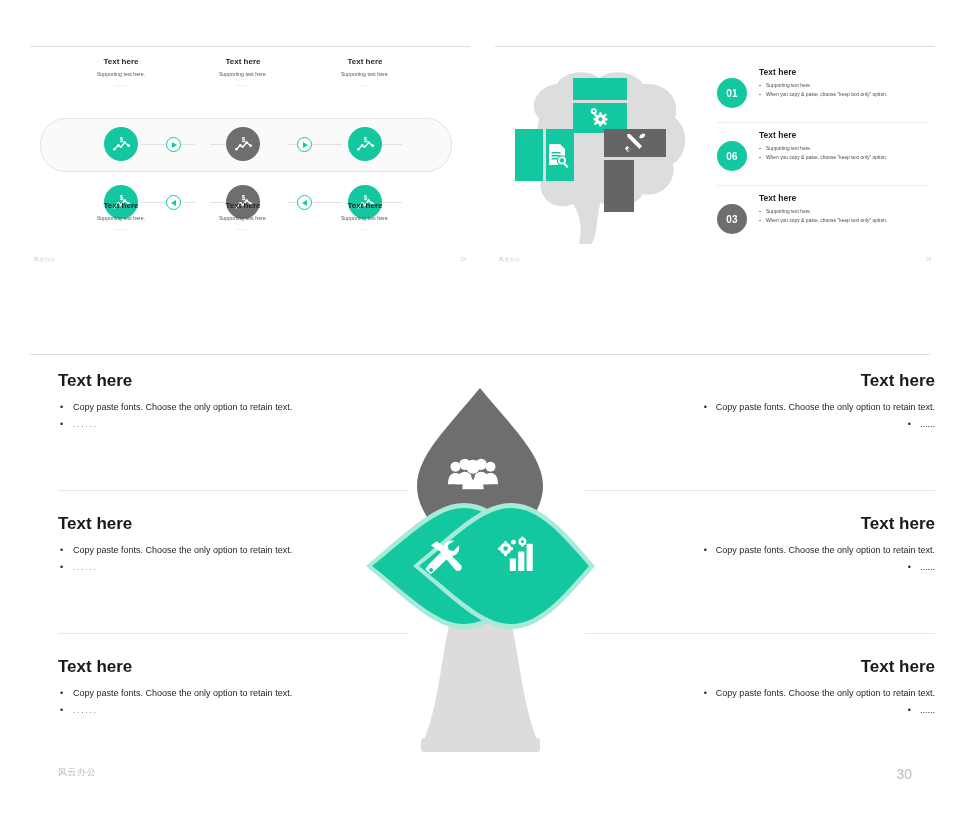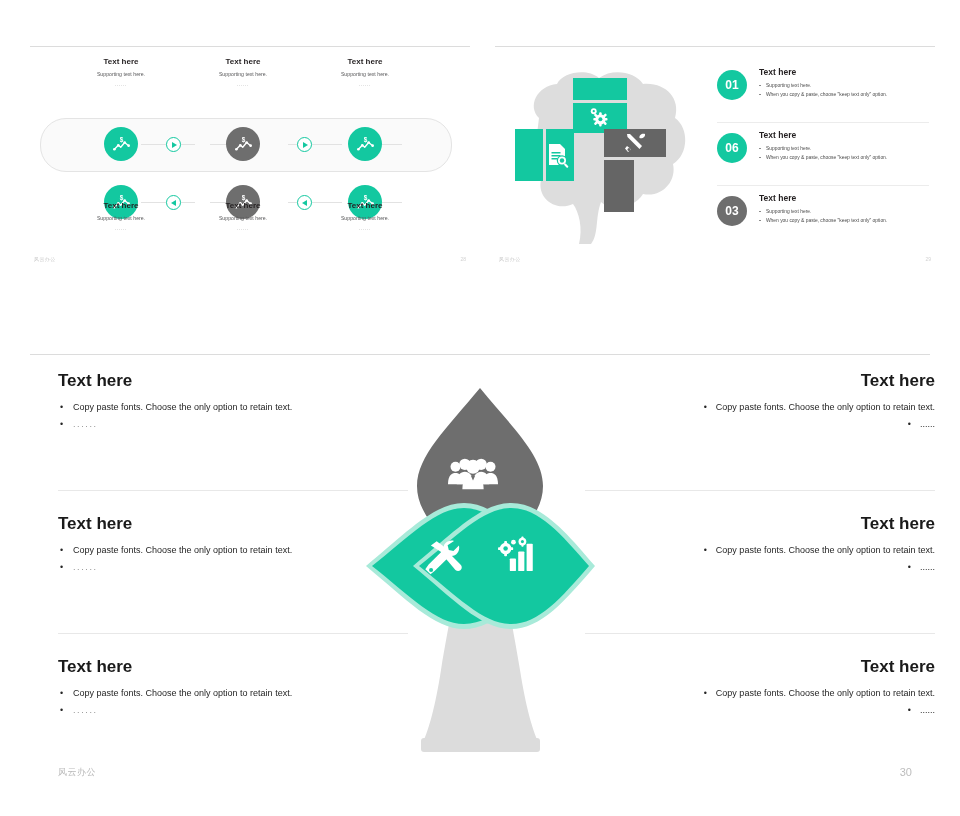--- a/index.html
+++ b/index.html
@@ -53,23 +53,23 @@
   .cap .d{font-size:5.2px;color:#9b9b9b;line-height:9px;margin-top:1px;letter-spacing:.6px;}
 
   
   .brainwrap{position:absolute;left:8px;top:24px;width:210px;height:190px;}
   .brainwrap svg{width:100%;height:100%;display:block;}
 
   .steps{position:absolute;left:222px;top:22px;width:212px;}
   .steprow{position:relative;height:62px;}
   .steprow + .steprow{border-top:1px solid #ececec;}
   .stepnum{
-    position:absolute;left:0;top:10px;width:30px;height:30px;border-radius:50%;
+    position:absolute;left:0;top:18px;width:30px;height:30px;border-radius:50%;
     display:flex;align-items:center;justify-content:center;
-    font-size:12px;font-weight:bold;color:#fff;letter-spacing:.2px;
+    font-size:10px;font-weight:bold;color:#fff;letter-spacing:.2px;
   }
   .stepnum.teal{background:#13c8a0;}
   .stepnum.gray{background:#6e6e6e;}
   .stepbody{position:absolute;left:42px;top:6px;right:0;}
   .stepbody .h{font-size:8.5px;font-weight:bold;color:#231f20;line-height:12px;}
   .stepbody ul{list-style:none;margin:3px 0 0 0;padding:0;}
   .stepbody li{position:relative;padding-left:7px;font-size:4.9px;color:#4a4a4a;line-height:9px;}
   .stepbody li:before{content:"";position:absolute;left:0;top:3.5px;width:2.2px;height:1.1px;background:#8b8b8b;}
 
   
@@ -89,21 +89,21 @@
   .colL li:before{content:"\2022";position:absolute;left:2px;top:0;color:#262626;font-size:9px;}
   .colR li{padding-right:0;}
   .colR li .bul{color:#262626;font-size:9px;margin-right:9px;}
   .block li.dots{color:#8e8e8e;letter-spacing:1.6px;}
 
   .tree{position:absolute;left:333px;top:22px;width:235px;height:400px;}
   .tree svg{width:100%;height:100%;display:block;}
 
   .bigfoot{position:absolute;left:28px;bottom:8px;right:18px;height:14px;}
   .bigfoot .brand{position:absolute;left:0;top:0;font-size:9px;color:#b9b9b9;letter-spacing:.5px;}
-  .bigfoot .pnum{position:absolute;right:0;top:0;font-size:11px;color:#bdbdbd;}
+  .bigfoot .pnum{position:absolute;right:0;top:0;font-size:14px;color:#bdbdbd;}
 </style>
 </head>
 <body>
 
 <div class="slide" id="slide1">
   <div class="top-rule"></div>
 
   <div class="stadium"></div>
 
   <div class="hline" style="left:111px;top:106px;width:54px;"></div>

